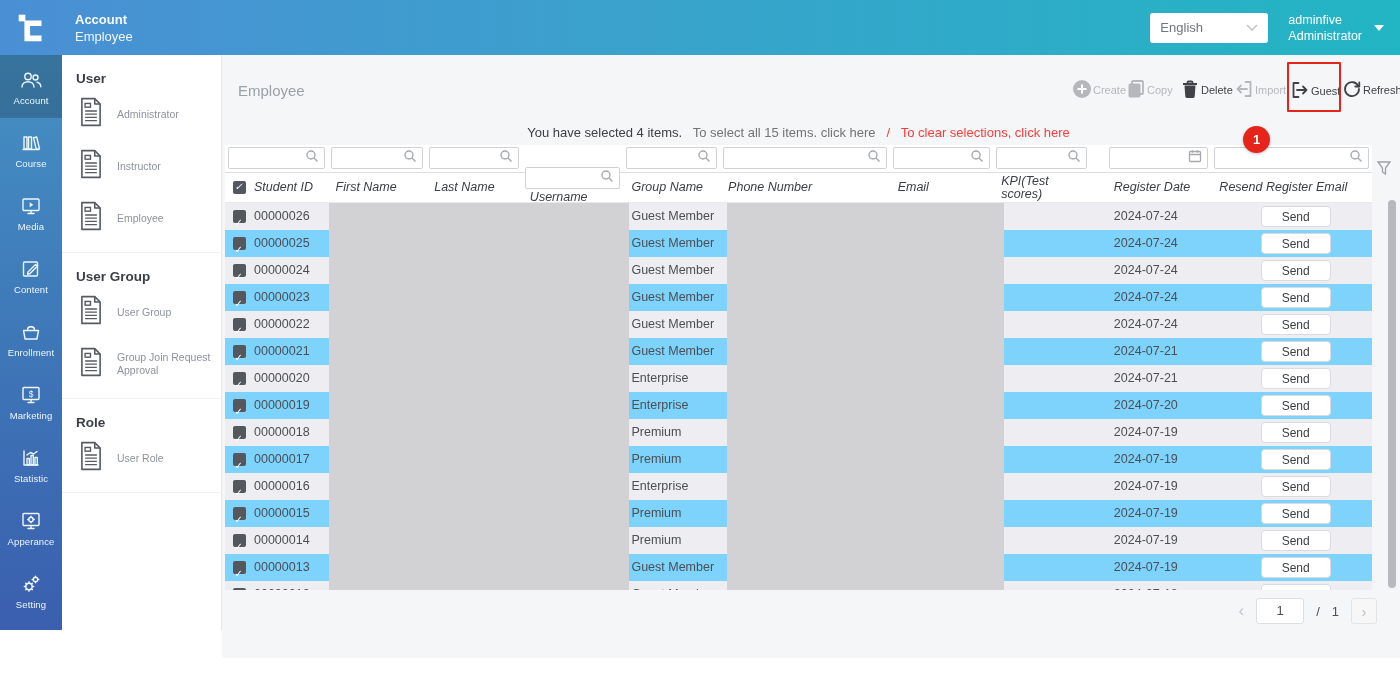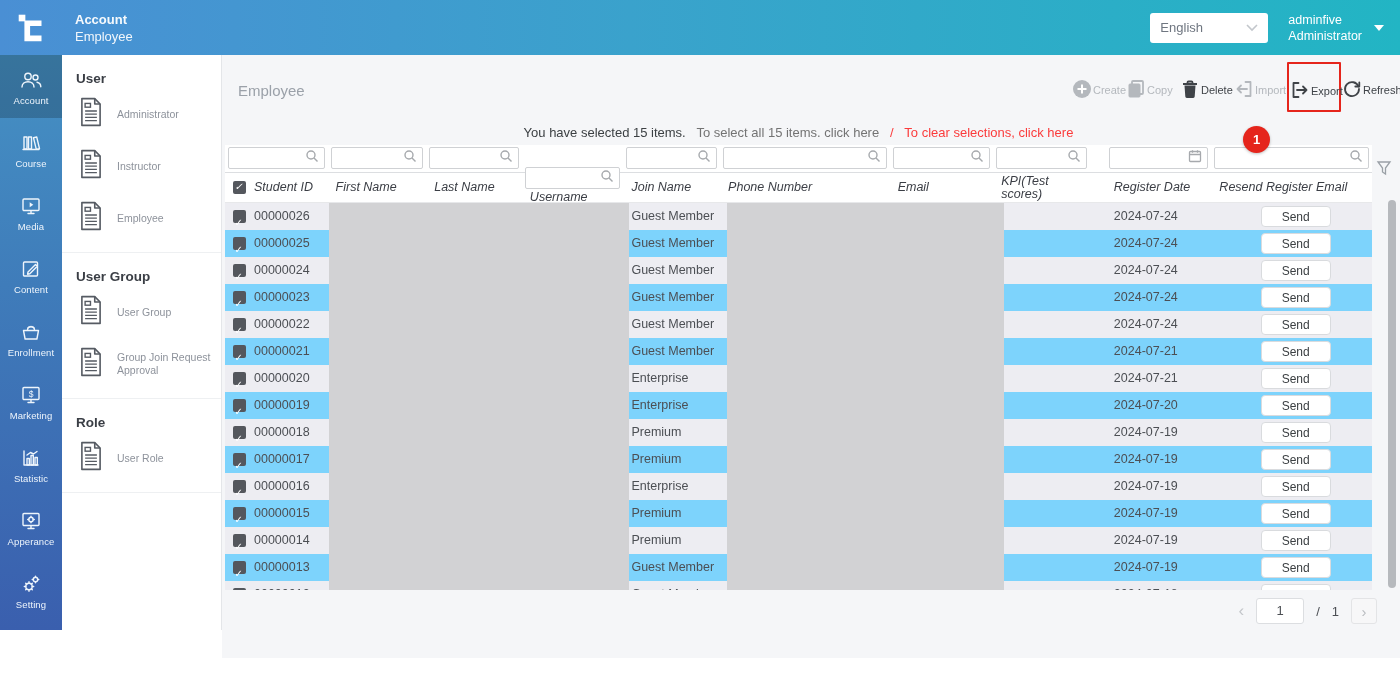--- a/index.html
+++ b/index.html
@@ -344,36 +344,36 @@
             </span>
                  <span class="tlabel">Import</span>
           </div>
           <div class="tool hl">
             <span class="tico">
               <svg width="22" height="22" viewBox="0 0 22 22">
                 <path d="M9.5 4h-5v14h5" fill="none" stroke="#3f4348" stroke-width="1.8" stroke-linecap="round" stroke-linejoin="round"></path>
                 <path d="M8 11h9.5M14 7.5L17.5 11 14 14.5" fill="none" stroke="#3f4348" stroke-width="1.8" stroke-linecap="round" stroke-linejoin="round"></path>
               </svg>
             </span>
-                 <span class="tlabel">Export</span>
+                 <span class="tlabel">Guest</span>
           </div>
           <div class="tool">
             <span class="tico">
               <svg width="22" height="22" viewBox="0 0 22 22">
                 <path d="M17.5 8.5A7 7 0 1 0 18 11" fill="none" stroke="#3f4348" stroke-width="1.8" stroke-linecap="round" stroke-linejoin="round"></path>
                 <path d="M18.3 4.5v4h-4" fill="none" stroke="#3f4348" stroke-width="1.8" stroke-linecap="round" stroke-linejoin="round"></path>
               </svg>
             </span>
                  <span class="tlabel">Refresh</span>
           </div>
         </div>
       <div class="badge">1</div>
 
       <div class="sel-row">
-        <span>You have selected 15 items.</span>
+        <span>You have selected 4 items.</span>
         <span>&nbsp;</span>
         <span class="lnk-blue">To select all 15 items. click here</span>
         <span>&nbsp;</span>
         <span class="lnk-red">/</span>
         <span>&nbsp;</span>
         <span class="lnk-red">To clear selections, click here</span>
       </div>
 
       <div class="tbl">
         <div class="frow" id="filterRow">
@@ -459,21 +459,21 @@
             </div>
           </div>
         <div class="hrow" id="headerRow">
             <div class="hcell c0 first">
               <span class="cb"></span>
               <span>Student ID</span>
             </div>
             <div class="hcell c1"><span>First Name</span></div>
             <div class="hcell c2"><span>Last Name</span></div>
             <div class="hcell c3"><span>Username</span></div>
-            <div class="hcell c4"><span>Join Name</span></div>
+            <div class="hcell c4"><span>Group Name</span></div>
             <div class="hcell c5"><span>Phone Number</span></div>
             <div class="hcell c6"><span>Email</span></div>
             <div class="hcell c7"><span>KPI(Test scores)</span></div>
             <div class="hcell c8"><span>Register Date</span></div>
             <div class="hcell c9"><span>Resend Register Email</span></div>
           </div>
         <div class="tbody" id="tableBody">
 
         <div class="trow stripe">
               <div class="tcell c0 first">

